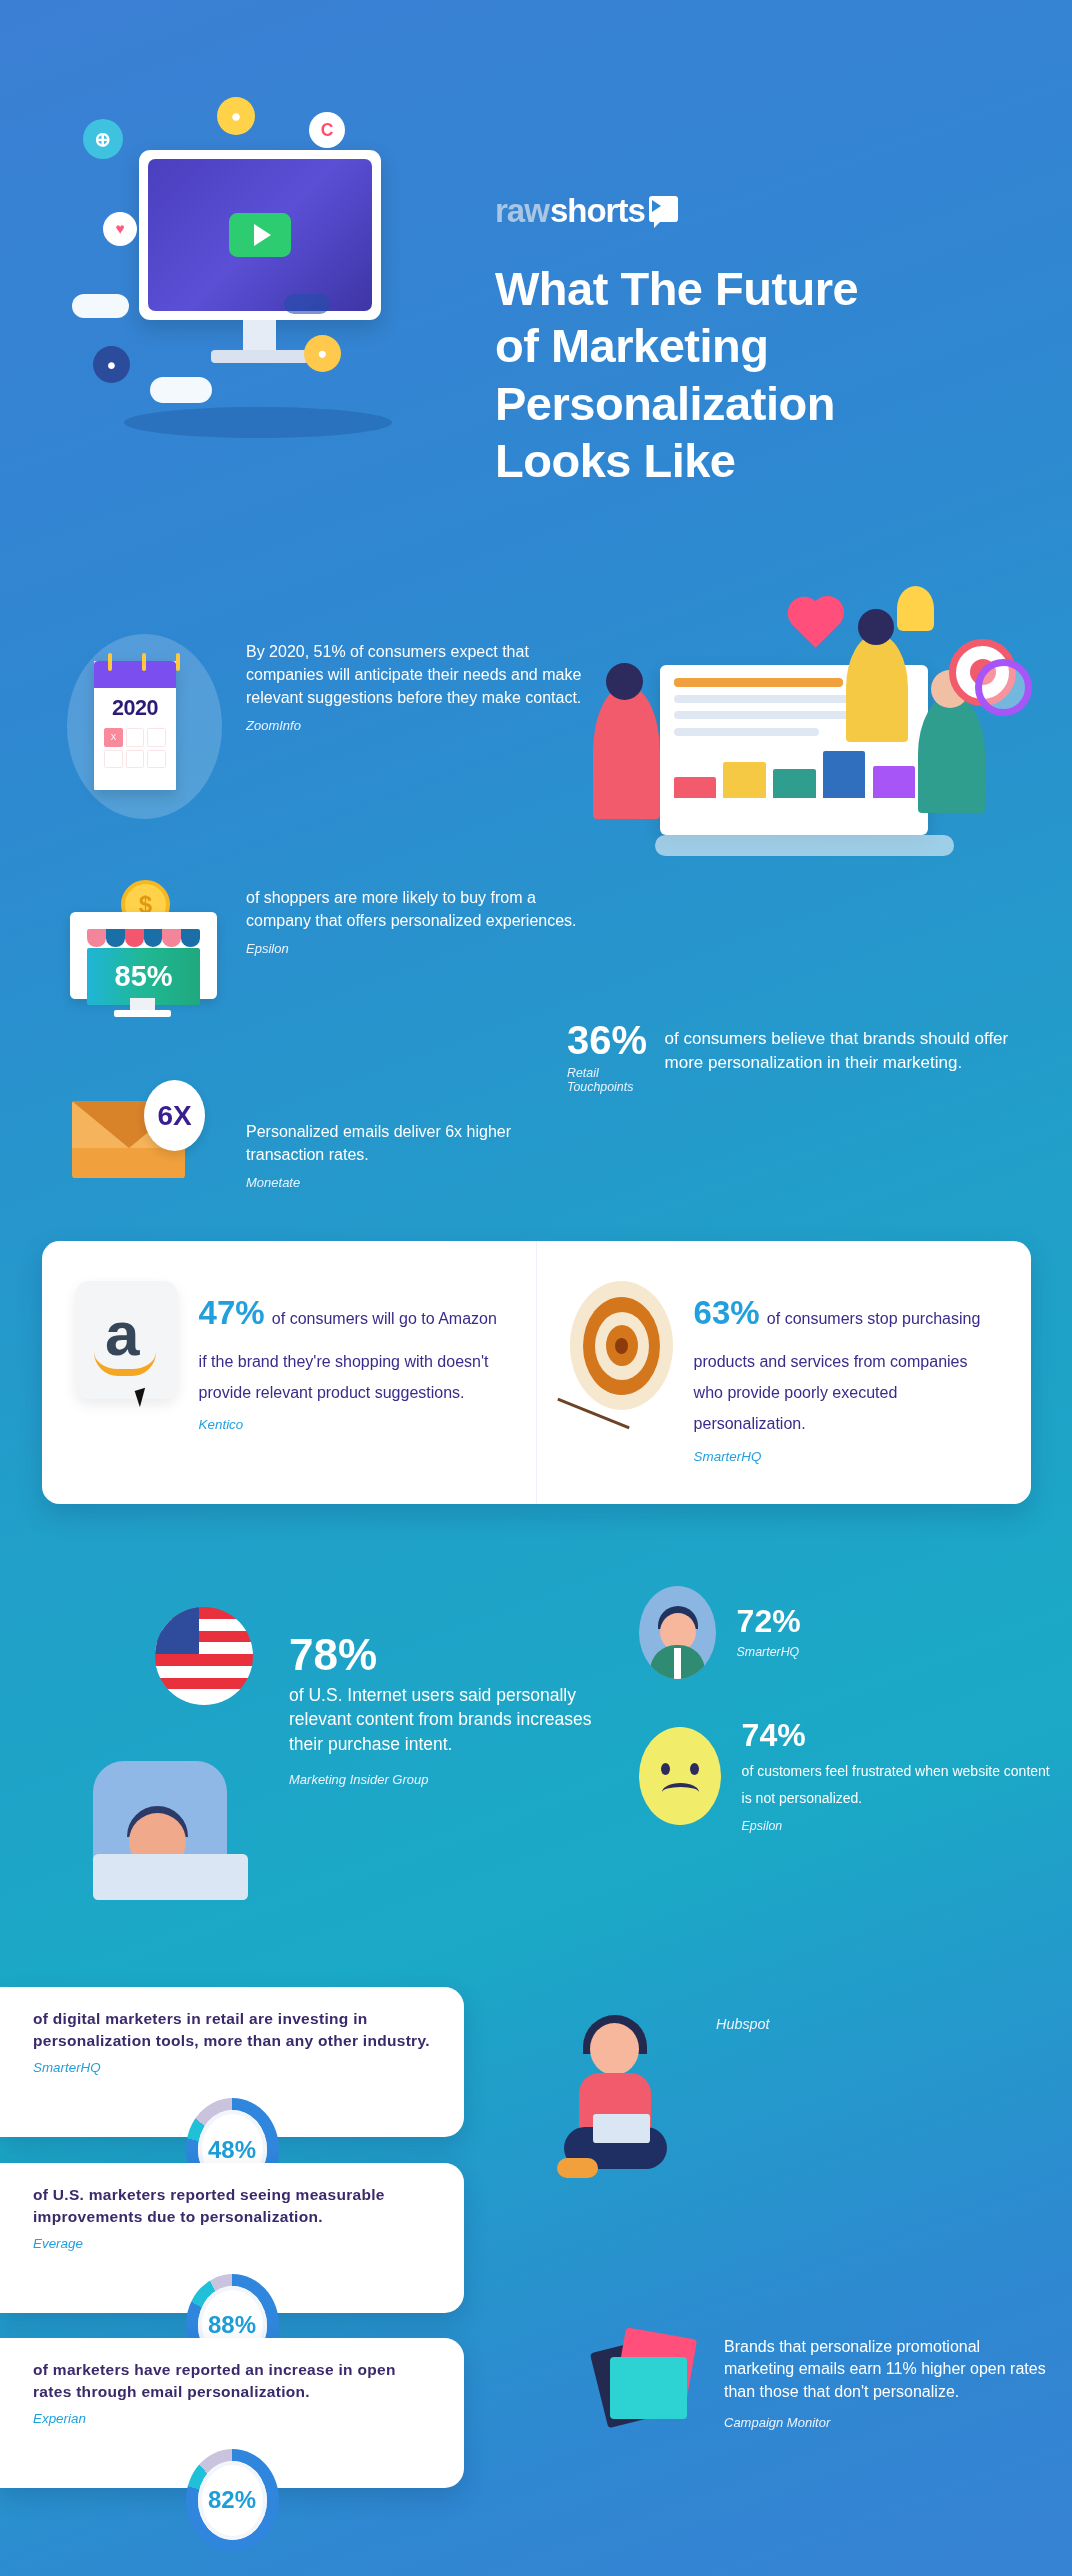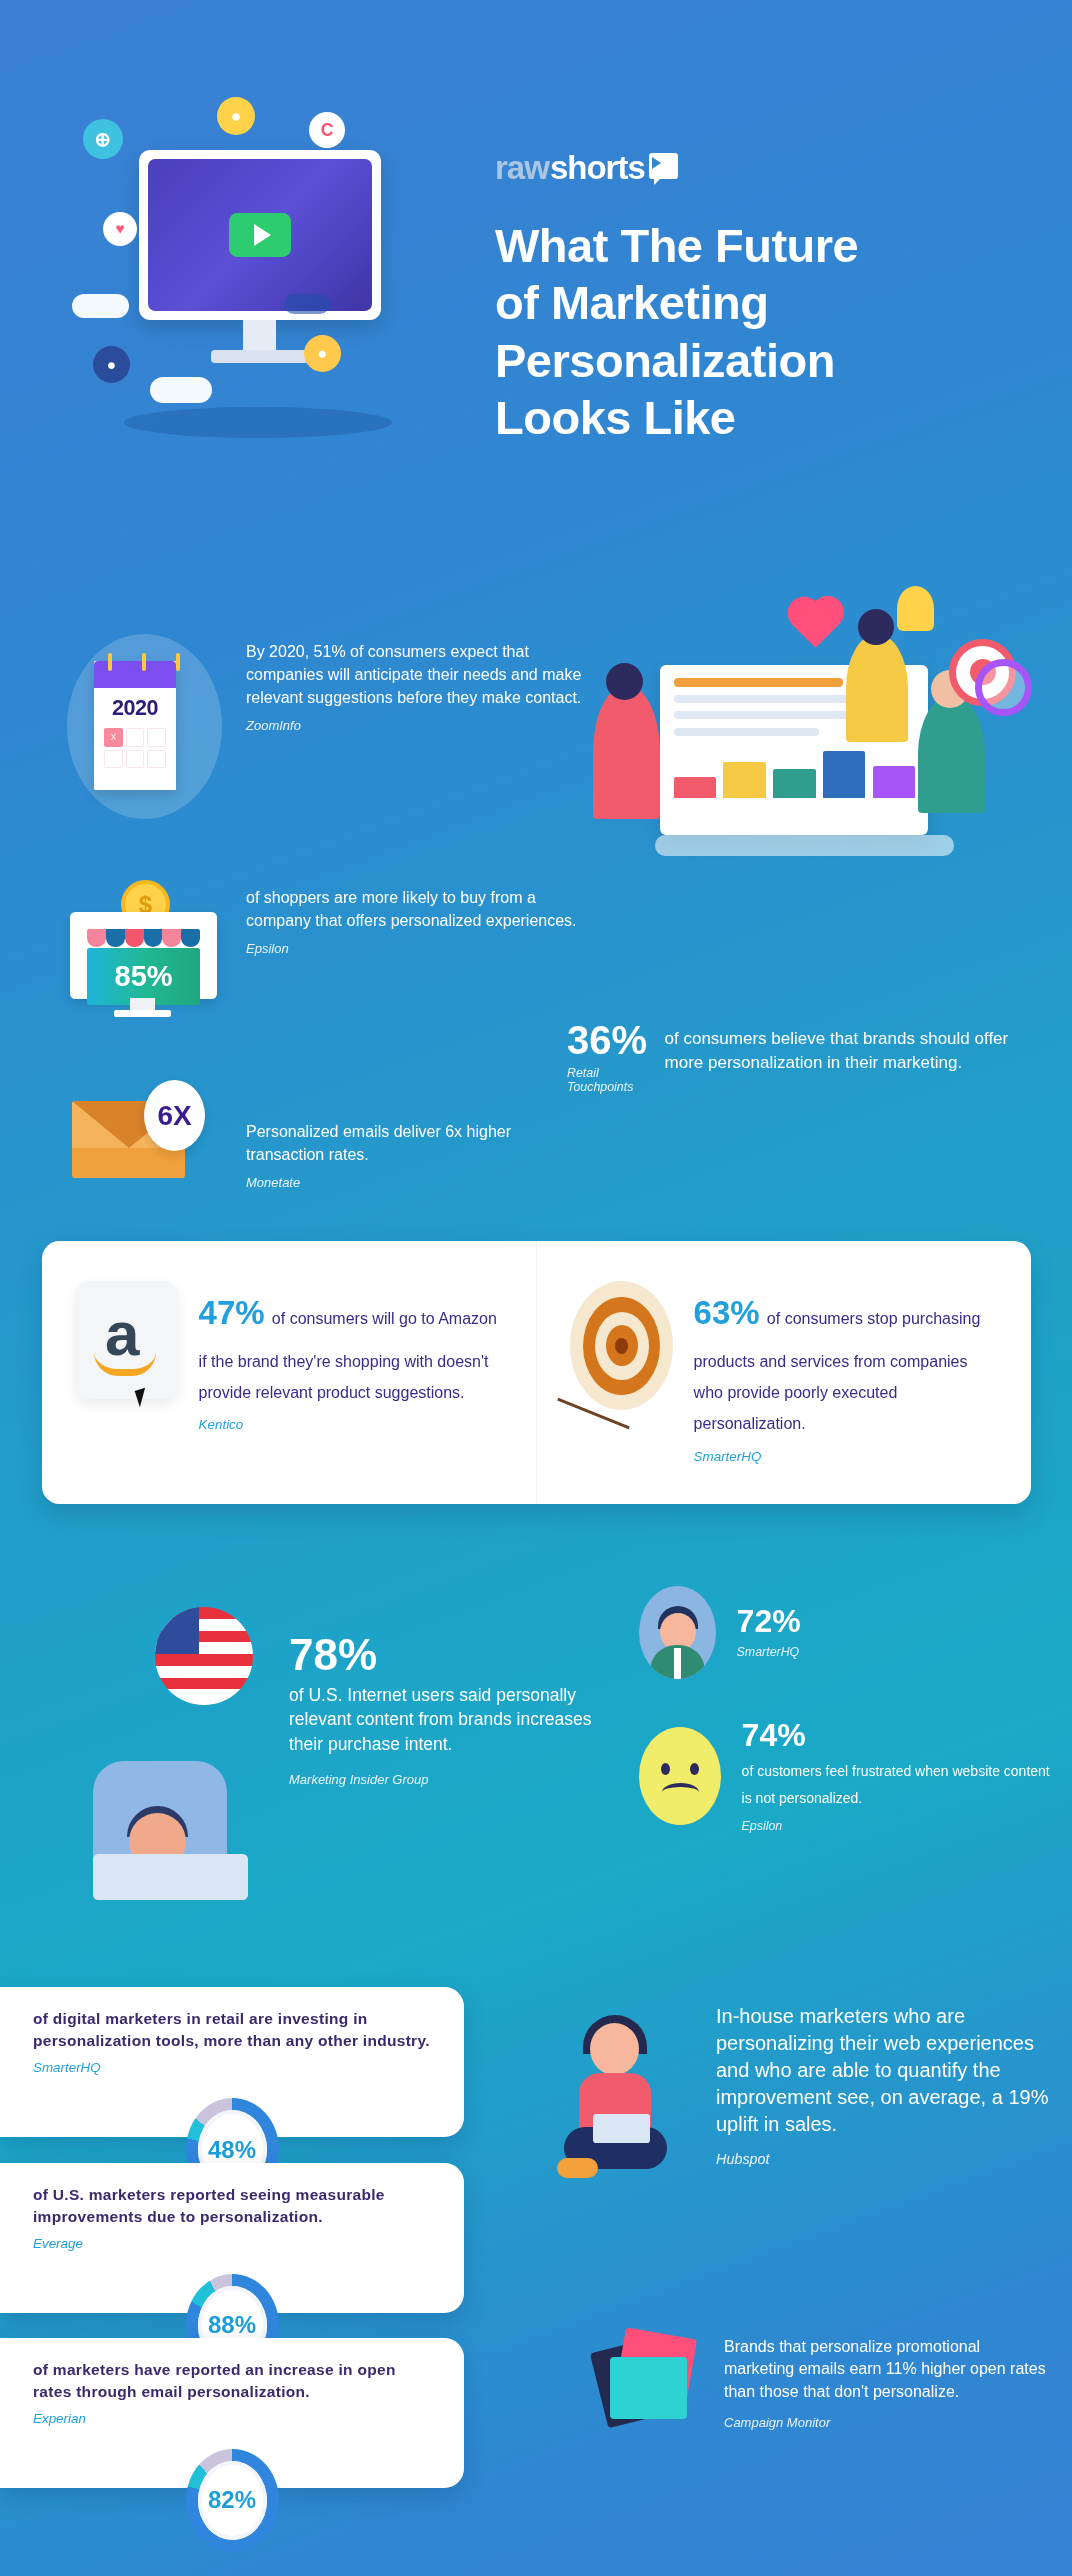--- a/index.html
+++ b/index.html
@@ -64,21 +64,21 @@
   .cl1 { left: 10.3px; top: 206px; width: 57px; height: 24px; }
   .cl2 { left: 88px; top: 289px; width: 62px; height: 26px; }
   .cl3 { left: 222px; top: 206px; width: 46px; height: 19.6px; background:#1f4fa8; opacity:.6; }
   .shadow-ellipse {
     position: absolute; left: 62px; top: 319px; width: 268px; height: 31px;
     background: rgba(20,60,130,.25); border-radius: 50%;
   }
 
   .hero-text { position: absolute; left: 495px; top: 149px; width: 505px; }
   .logo { display: flex; align-items: baseline; gap: 1px; margin-bottom: 30px; }
-  .logo .raw { color: #a9c6e4; font-size: 33px; font-weight: 700; letter-spacing: -1px; }
+  .logo .raw { color: #a9c6e4; font-size: 33px; font-weight: 700; letter-spacing: -1px; margin-top: 43px; }
   .logo .shorts { color: #ffffff; font-size: 33px; font-weight: 700; letter-spacing: -1px; }
   .logo-mark {
     position: relative; width: 29px; height: 26px; margin-left: 3.1px;
     background: #ffffff; border-radius: 3.1px; display:inline-block;
   }
   .logo-mark::before {
     content:""; position:absolute; left:3.1px; top:4.1px; width:0;height:0;
     border-left: 9.3px solid #2f87d1; border-top:6.2px solid transparent; border-bottom:6.2px solid transparent;
   }
   .logo-mark::after {
@@ -590,21 +590,20 @@
     <div class="s4-right">
       <div class="sit-person">
         <div class="sp-hair"></div>
           <div class="sp-head"></div>
           <div class="sp-top"></div>
         <div class="sp-legs"></div>
           <div class="sp-laptop"></div>
           <div class="sp-shoe"></div>
       </div>
       <div class="s4-quote">
-        <p>In-house marketers who are personalizing their web experiences and who are able to quantify the improvement see, on average, a 19% uplift in sales.</p>
         <div class="src src-white">Hubspot</div>
       </div>
     </div>
 
     <div class="s4-email">
       <div class="env-art">
         <span class="sh1"></span>
           <span class="sh2"></span>
           <span class="sh3"></span>
       </div>

